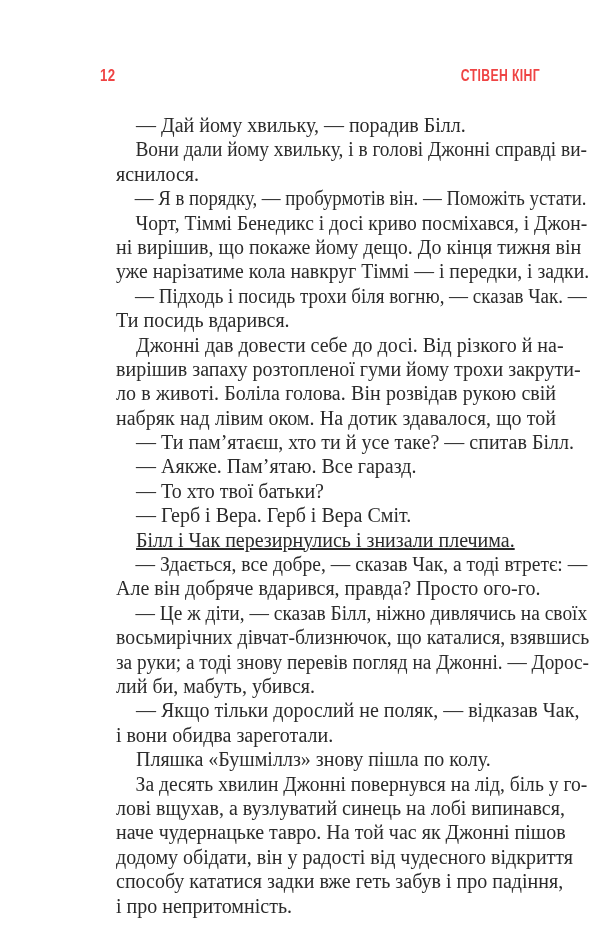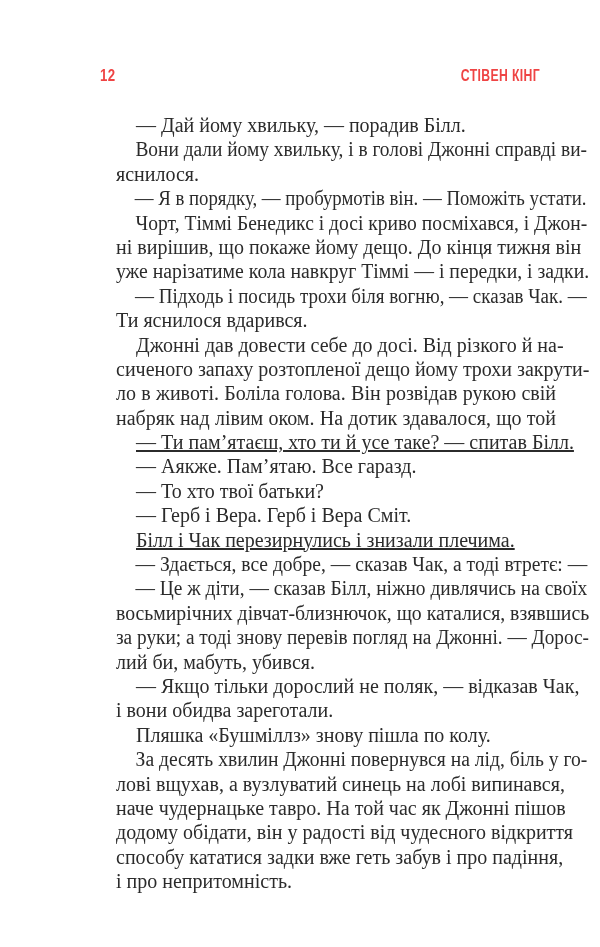--- a/index.html
+++ b/index.html
@@ -39,31 +39,32 @@
 
 <div class="text-body" id="text-body">
     <span class="line indent last" style="white-space: nowrap;">— Дай йому хвильку, — порадив Білл.</span>
     <span class="line indent" style="white-space: nowrap; transform: scaleX(0.97); width: 453.488px;">Вони дали йому хвильку, і в голові Джонні справді ви-</span>
     <span class="line last" style="white-space: nowrap;">яснилося.</span>
     <span class="line indent" style="white-space: nowrap; transform: scaleX(0.939); width: 468.548px;">— Я в порядку, — пробурмотів він. — Поможіть устати.</span>
     <span class="line indent" style="white-space: nowrap; transform: scaleX(0.978); width: 449.821px;">Чорт, Тіммі Бенедикс і досі криво посміхався, і Джон-</span>
     <span class="line" style="white-space: nowrap;">ні вирішив, що покаже йому дещо. До кінця тижня він</span>
     <span class="line" style="white-space: nowrap; transform: scaleX(0.987); width: 445.734px;">уже нарізатиме кола навкруг Тіммі — і передки, і задки.</span>
     <span class="line indent" style="white-space: nowrap; transform: scaleX(0.949); width: 463.621px;">— Підходь і посидь трохи біля вогню, — сказав Чак. —</span>
-    <span class="line last" style="white-space: nowrap;">Ти яснилося вдарився.</span>
+    <span class="line last" style="white-space: nowrap;">Ти посидь вдарився.</span>
     <span class="line indent" style="white-space: nowrap;">Джонні дав довести себе до досі. Від різкого й на-</span>
-    <span class="line" style="white-space: nowrap;">сиченого запаху розтопленої дещо йому трохи закрути-</span>
+    <span class="line" style="white-space: nowrap;">вирішив запаху розтопленої гуми йому трохи закрути-</span>
     <span class="line" style="white-space: nowrap;">ло в животі. Боліла голова. Він розвідав рукою свій</span>
     <span class="line" style="white-space: nowrap;">набряк над лівим оком. На дотик здавалося, що той</span>
-    <span class="line indent last" style="white-space: nowrap; text-decoration: underline;">— Ти пам’ятаєш, хто ти й усе таке? — спитав Білл.</span>
+    <span class="line indent last" style="white-space: nowrap;">— Ти пам’ятаєш, хто ти й усе таке? — спитав Білл.</span>
     <span class="line indent last" style="white-space: nowrap;"> — Аякже. Пам’ятаю. Все гаразд.</span>
     <span class="line indent last" style="white-space: nowrap;">— То хто твої батьки?</span>
     <span class="line indent last" style="white-space: nowrap;">— Герб і Вера. Герб і Вера Сміт.</span>
     <span class="line indent last" style="white-space: nowrap; text-decoration: underline;">Білл і Чак перезирнулись і знизали плечима.</span>
     <span class="line indent" style="white-space: nowrap; transform: scaleX(0.978); width: 449.805px;">— Здається, все добре, — сказав Чак, а тоді втретє: —</span>
+    <span class="line last" style="white-space: nowrap;">Але він добряче вдарився, правда? Просто ого-го.</span>
     <span class="line indent" style="white-space: nowrap; transform: scaleX(0.972); width: 452.702px;">— Це ж діти, — сказав Білл, ніжно дивлячись на своїх</span>
     <span class="line" style="white-space: nowrap; transform: scaleX(0.987); width: 445.688px;">восьмирічних дівчат-близнючок, що каталися, взявшись</span>
     <span class="line" style="white-space: nowrap; transform: scaleX(0.964); width: 456.203px;">за руки; а тоді знову перевів погляд на Джонні. — Дорос-</span>
     <span class="line last" style="white-space: nowrap;">лий би, мабуть, убився.</span>
     <span class="line indent" style="white-space: nowrap;">— Якщо тільки дорослий не поляк, — відказав Чак,</span>
     <span class="line last" style="white-space: nowrap;">і вони обидва зареготали.</span>
     <span class="line indent last" style="white-space: nowrap;">Пляшка «Бушміллз» знову пішла по колу.</span>
     <span class="line indent" style="white-space: nowrap; transform: scaleX(0.979); width: 449.347px;">За десять хвилин Джонні повернувся на лід, біль у го-</span>
     <span class="line" style="white-space: nowrap;">лові вщухав, а вузлуватий синець на лобі випинався,</span>
     <span class="line" style="white-space: nowrap;">наче чудернацьке тавро. На той час як Джонні пішов</span>

